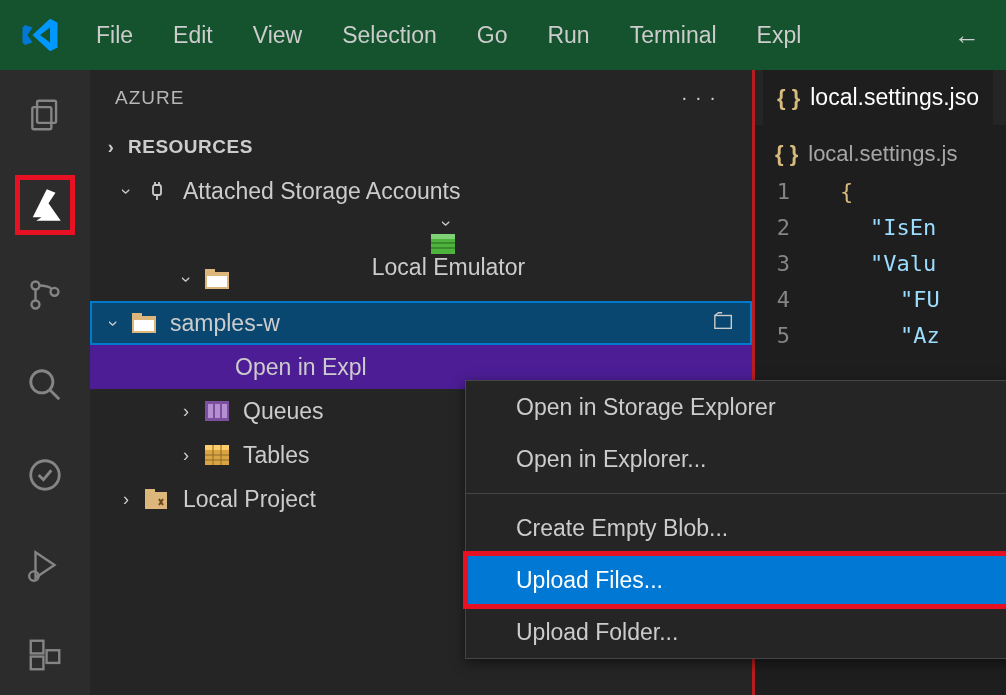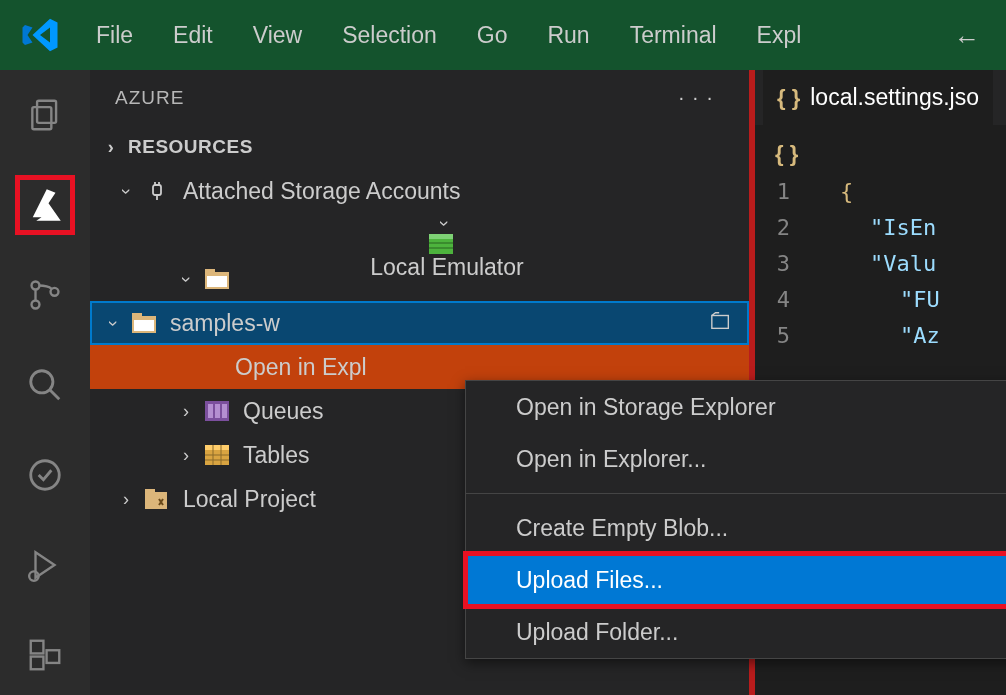--- a/index.html
+++ b/index.html
@@ -62,21 +62,21 @@
       cursor: pointer;
       color: #858585;
     }
     .activity-item.highlighted {
       border: 5px solid #e81123;
       color: #ffffff;
     }
     .sidebar {
       width: 665px;
       background: #252526;
-      border-right: 6px solid #b91c1c;
+      border-right: 3px solid #b91c1c;
       position: relative;
     }
     .sidebar-header {
       height: 55px;
       display: flex;
       align-items: center;
       padding: 0 25px;
       color: #b7b7b7;
       font-size: 19px;
       letter-spacing: 1px;
@@ -102,21 +102,21 @@
     .tree-row.section-header {
       font-weight: bold;
       font-size: 19px;
       letter-spacing: 0.5px;
     }
     .tree-row.selected {
       background: #094771;
       border: 2px solid #007acc;
     }
     .tree-row.hovered {
-      background: #c2410c;
+      background: #4c1d95;
     }
     .chevron {
       width: 22px;
       display: inline-flex;
       justify-content: center;
       font-size: 18px;
       margin-right: 6px;
     }
     .tree-icon {
       width: 28px;
@@ -418,20 +418,21 @@
   <div class="editor-area">
     <div class="editor-tabs">
       <div class="editor-tab">
         <span class="brace-icon">{ }</span>
         <span>local.settings.jso</span>
       </div>
     </div>
     <div class="editor-content">
       <div class="breadcrumb">
         <span class="brace-icon">{ }</span>
+        <span>local.settings.js</span>
       </div>
       <div class="code-line">
         <span class="line-num">1</span>
         <span class="code-text tok-brace" style="padding-left:30px">{</span>
       </div>
       <div class="code-line">
         <span class="line-num">2</span>
         <span class="code-text tok-key" style="padding-left:60px">"IsEn</span>
       </div>
       <div class="code-line">

